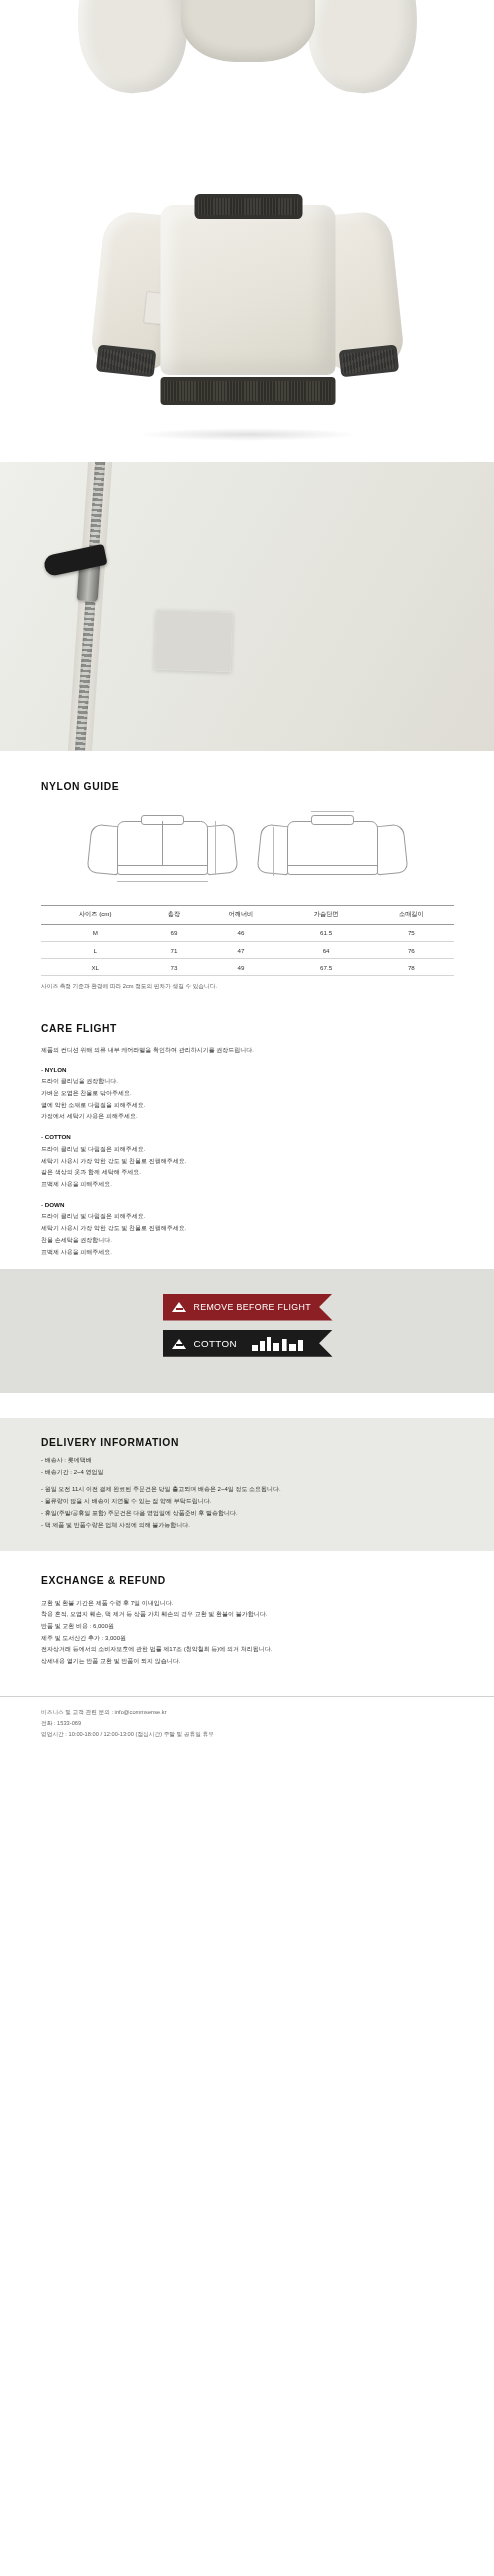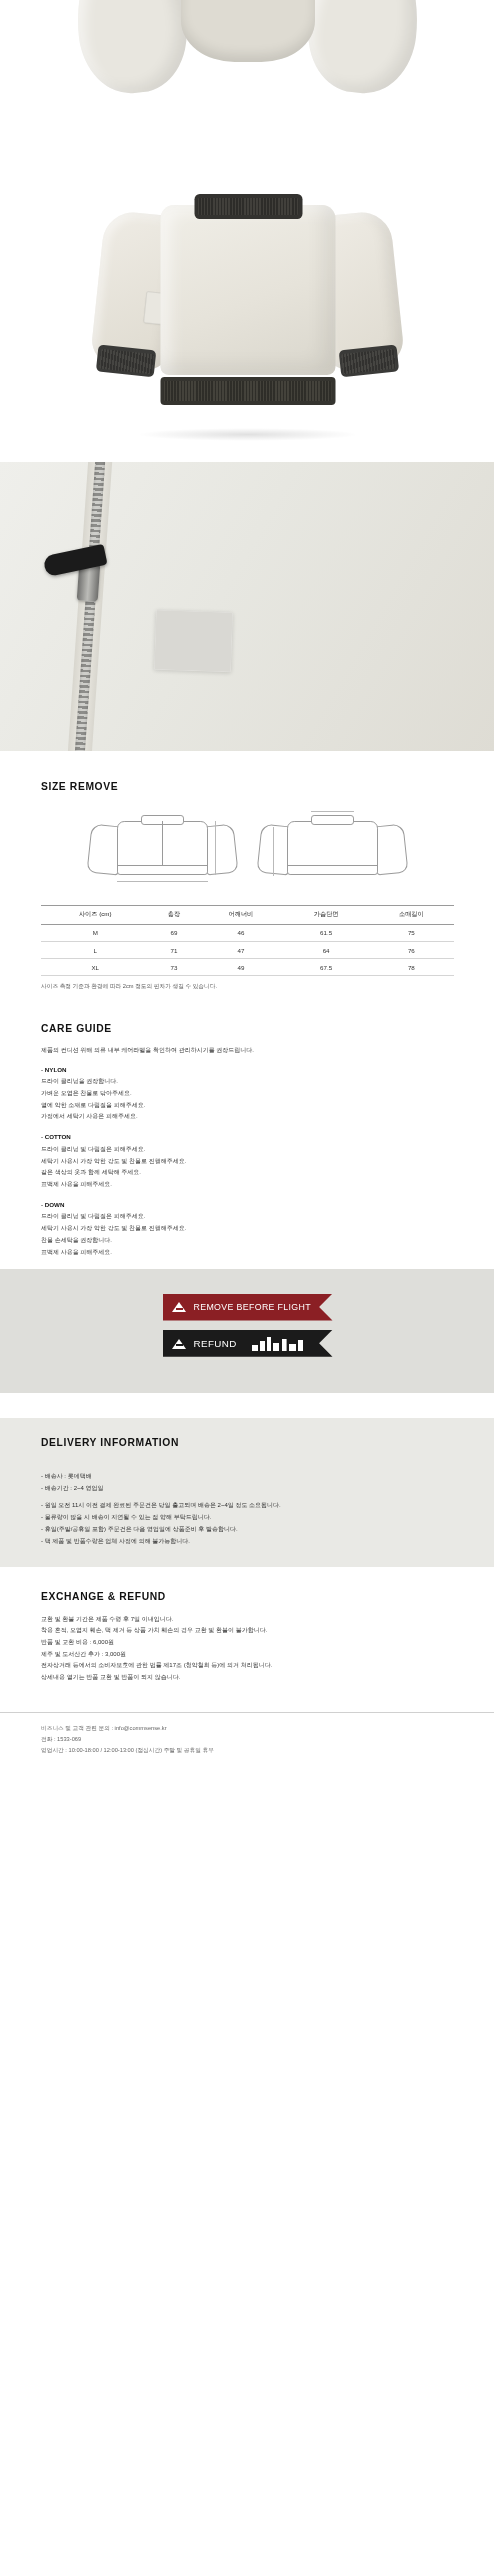--- a/index.html
+++ b/index.html
@@ -186,21 +186,21 @@
       linear-gradient(#fff,#fff) 46px 5.2px/5.2px 11.3px no-repeat;
   }
 
   
   .notice { padding-top: 28px; }
   .notice-sub { font-size: 6px; color:#333; margin: 0 0 4.1px 0; }
   .notice-body { font-size: 6px; color:#333; line-height: 1.95; }
 
   
   .delivery-band { background:#e9e9e5; margin-top: 25px; padding: 18.5px 41px 20.6px 41px; }
-  .delivery-band h2.title { margin-bottom: 22px; }
+  .delivery-band h2.title { margin-bottom: 6px; }
   .delivery-list { font-size: 6px; color:#2d2d2d; line-height: 2.0; }
   .delivery-gap { height: 5.2px; }
 
   
   .exchange { padding-top: 24px; padding-bottom: 5.2px; }
   .exchange-body { font-size: 6px; color:#333; line-height: 1.95; }
 
   
   .footer { margin-top: 23px; border-top: 0.5px solid #d0d0d0; padding: 10.3px 41px 24px 41px; }
   .footer-line { font-size: 5.7px; color:#666; line-height: 1.9; }
@@ -238,21 +238,21 @@
   <div class="photo photo-3">
     <div class="detail-bg"></div>
     <div class="zip-tape"></div>
     <div class="zip-teeth"></div>
     <div class="zip-slider"></div>
     <div class="zip-pull"></div>
     <div class="label-patch"></div>
   </div>
 
   <div class="section size-guide">
-    <h2 class="title">SIZE REMOVE</h2>
+    <h2 class="title">NYLON GUIDE</h2>
 
     <div class="tech-draw">
       <div class="tech-box">
         <div class="td-sleeve-l"></div>
         <div class="td-sleeve-r"></div>
         <div class="td-body"></div>
         <div class="td-collar"></div>
         <div class="td-zip"></div>
         <div class="td-hem"></div>
         <div class="dim-line dim-h" style="left:32px; top:78px; width:91px;"></div>
@@ -300,21 +300,21 @@
           <td>49</td>
           <td>67.5</td>
           <td>78</td>
         </tr>
       </tbody>
     </table>
     <div class="size-note">사이즈 측정 기준과 환경에 따라 2cm 정도의 편차가 생길 수 있습니다.</div>
   </div>
 
   <div class="section care-guide">
-    <h2 class="title">CARE GUIDE</h2>
+    <h2 class="title">CARE FLIGHT</h2>
     <p class="care-lead">제품의 컨디션 위해 의류 내부 케어라벨을 확인하여 관리하시기를 권장드립니다.</p>
 
     <div class="care-block">
       <div class="care-head">- NYLON</div>
       <div class="care-list">
         <div>드라이 클리닝을 권장합니다.</div>
         <div>가벼운 오염은 찬물로 닦아주세요.</div>
         <div>열에 약한 소재로 다림질을 피해주세요.</div>
         <div>가정에서 세탁기 사용은 피해주세요.</div>
       </div>
@@ -344,21 +344,21 @@
   <div class="patch-band">
     <div class="patch-row">
       <div class="patch patch-red">
         <span class="alpha-a"></span>
         <span class="patch-text">REMOVE BEFORE FLIGHT</span>
       </div>
     </div>
     <div class="patch-row">
       <div class="patch patch-dark">
         <span class="alpha-a"></span>
-        <span class="patch-text">REFUND</span>
+        <span class="patch-text">COTTON</span>
         <span class="skyline"></span>
       </div>
     </div>
   </div>
 
 
   <div class="delivery-band">
     <h2 class="title">DELIVERY INFORMATION</h2>
     <div class="delivery-list">
       <div>- 배송사 : 롯데택배</div>

